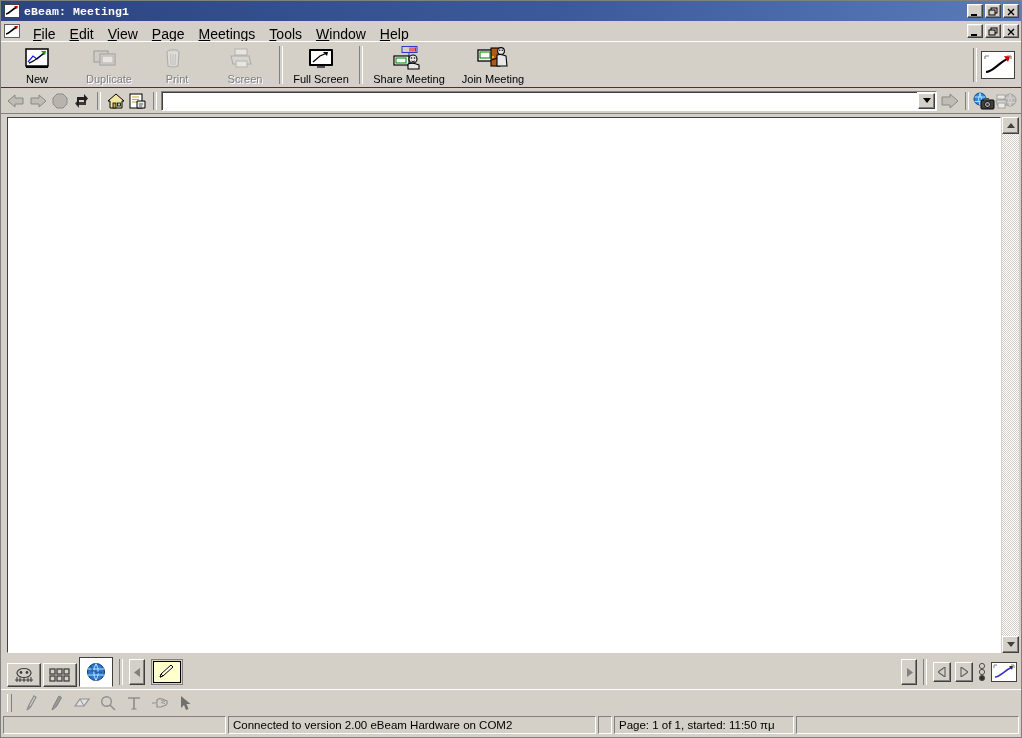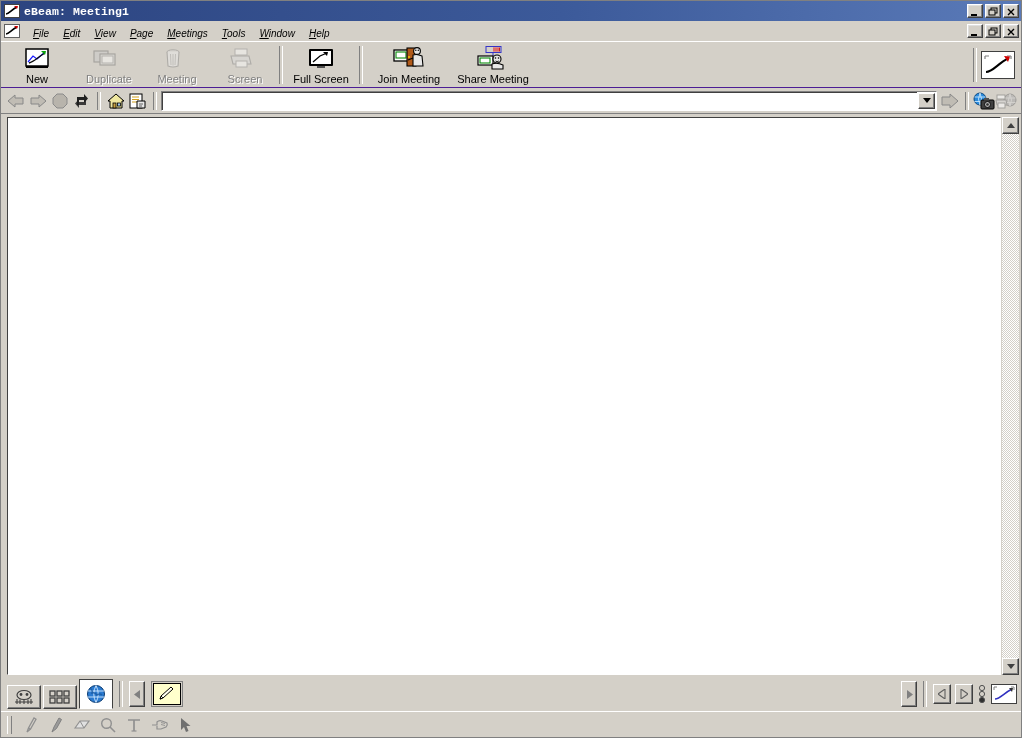--- a/index.html
+++ b/index.html
@@ -94,25 +94,24 @@
     width: 16px; height: 14px;
     background: #fff;
     border: 1px solid #606060;
     box-sizing: border-box;
     margin-right: 6px;
     overflow: hidden;
     flex: none;
   }
   .menu-item {
     padding: 8px 7px 3px 7px;
-    font-size: 10px;
+    font-size: 14px;
     color: #000;
     white-space: nowrap;
     cursor: default;
-    font-style: italic;
   }
   .menu-item u { text-decoration: underline; }
   .menubar .winbtns { margin-left: auto; padding-right: 2px; }
 
   
   .toolbar {
     height: 47px;
     min-height: 47px;
     background: #d4d0c8;
     border-top: 1px solid #fff;
@@ -535,21 +534,21 @@
     </div>
 
     <div class="tbtn disabled">
       <div class="ico">
         <svg width="24" height="21" viewBox="0 0 24 21">
           <ellipse cx="12" cy="4" rx="6" ry="2.2" fill="#e0e0e0" stroke="#808080" stroke-width="1"></ellipse>
           <path d="M6 4 L7 18 Q12 20 17 18 L18 4" fill="#eee" stroke="#808080" stroke-width="1.1"></path>
           <path d="M9.5 6 L10 17 M12 6 L12 17.5 M14.5 6 L14 17" stroke="#a0a0a0" stroke-width="0.9"></path>
         </svg>
       </div>
-      <div class="lbl">Meeting</div>
+      <div class="lbl">Print</div>
     </div>
 
     <div class="tbtn disabled">
       <div class="ico">
         <svg width="24" height="21" viewBox="0 0 24 21">
           <rect x="6" y="1" width="12" height="6" fill="#fff" stroke="#909090" stroke-width="1"></rect>
           <path d="M2 8 L20 8 L22 16 L4 16 Z" fill="#dcdcdc" stroke="#808080" stroke-width="1.1"></path>
           <rect x="7" y="13" width="11" height="6" fill="#fff" stroke="#909090" stroke-width="1"></rect>
         </svg>
       </div>
@@ -565,57 +564,57 @@
           <rect x="3" y="3" width="20" height="13" fill="#fff"></rect>
           <path d="M5 14 L12 8 L19 5" stroke="#000" stroke-width="1.3" fill="none"></path>
           <path d="M15 4 L20 4 L19 8 Z" fill="#000"></path>
           <rect x="9" y="18" width="8" height="2" fill="#505050"></rect>
         </svg>
       </div>
       <div class="lbl">Full Screen</div>
     </div>
 
     <div class="tsep"></div>
-
-    <div class="tbtn wide">
-      <div class="ico">
-        <svg width="32" height="24" viewBox="0 0 32 24">
-          <rect x="1" y="4" width="16" height="11" fill="#fff" stroke="#000" stroke-width="1.3"></rect>
-          <rect x="3" y="6" width="10" height="6" fill="none" stroke="#0a8a0a" stroke-width="1.1"></rect>
-          <rect x="14" y="2" width="9" height="18" fill="#b05a1a" stroke="#000" stroke-width="1.1"></rect>
-          <circle cx="16" cy="11" r="0.9" fill="#ffd700"></circle>
-          <circle cx="24" cy="5" r="3.4" fill="#e8e8e8" stroke="#000" stroke-width="1.1"></circle>
-          <circle cx="22.8" cy="4.3" r="0.7" fill="#000"></circle>
-          <circle cx="25.3" cy="4.3" r="0.7" fill="#000"></circle>
-          <path d="M20 9 Q24 7.5 29 10 L30 20 L20 20 Z" fill="#e8e8e8" stroke="#000" stroke-width="1.1"></path>
-          <path d="M20 12 L15 14" stroke="#000" stroke-width="1.2" fill="none"></path>
-        </svg>
-      </div>
-      <div class="lbl">Join Meeting</div>
-    </div>
 
     <div class="tbtn wide">
       <div class="ico">
         <svg width="32" height="24" viewBox="0 0 32 24">
           <rect x="9" y="0.5" width="15" height="6" fill="none" stroke="#3434c8" stroke-width="1"></rect>
           <rect x="16" y="1.5" width="7" height="4" fill="#d02020"></rect>
           <path d="M17 1.5 L17 5.5 M19 1.5 L19 5.5 M21 1.5 L21 5.5" stroke="#fff" stroke-width="0.7"></path>
           <path d="M16 6.5 L16 10" stroke="#3434c8" stroke-width="1"></path>
           <rect x="1" y="10" width="15" height="9" fill="#fff" stroke="#000" stroke-width="1.2"></rect>
           <rect x="3" y="12" width="10" height="5" fill="none" stroke="#0a8a0a" stroke-width="1.1"></rect>
           <circle cx="20" cy="13" r="4" fill="#e8e8e8" stroke="#000" stroke-width="1.1"></circle>
           <circle cx="18.5" cy="12" r="0.8" fill="#000"></circle>
           <circle cx="21.5" cy="12" r="0.8" fill="#000"></circle>
           <path d="M18.5 15 Q20 16.3 21.8 15" stroke="#000" stroke-width="0.9" fill="none"></path>
           <path d="M15 18 Q20 16 26 19 L26 23 L15 23 Z" fill="#e8e8e8" stroke="#000" stroke-width="1.1"></path>
         </svg>
       </div>
       <div class="lbl">Share Meeting</div>
     </div>
 
+    <div class="tbtn wide">
+      <div class="ico">
+        <svg width="32" height="24" viewBox="0 0 32 24">
+          <rect x="1" y="4" width="16" height="11" fill="#fff" stroke="#000" stroke-width="1.3"></rect>
+          <rect x="3" y="6" width="10" height="6" fill="none" stroke="#0a8a0a" stroke-width="1.1"></rect>
+          <rect x="14" y="2" width="9" height="18" fill="#b05a1a" stroke="#000" stroke-width="1.1"></rect>
+          <circle cx="16" cy="11" r="0.9" fill="#ffd700"></circle>
+          <circle cx="24" cy="5" r="3.4" fill="#e8e8e8" stroke="#000" stroke-width="1.1"></circle>
+          <circle cx="22.8" cy="4.3" r="0.7" fill="#000"></circle>
+          <circle cx="25.3" cy="4.3" r="0.7" fill="#000"></circle>
+          <path d="M20 9 Q24 7.5 29 10 L30 20 L20 20 Z" fill="#e8e8e8" stroke="#000" stroke-width="1.1"></path>
+          <path d="M20 12 L15 14" stroke="#000" stroke-width="1.2" fill="none"></path>
+        </svg>
+      </div>
+      <div class="lbl">Join Meeting</div>
+    </div>
+
     <div class="toolbar-right">
       <div class="tsep" style="height:34px;"></div>
       <div class="logo-btn">
         <svg width="30" height="22" viewBox="0 0 30 22">
           <rect x="0" y="0" width="30" height="22" fill="#fff"></rect>
           <path d="M2 2 L6 2 M2 2 L2 5" stroke="#808080" stroke-width="1.2"></path>
           <path d="M28 2 L24 2 M28 2 L28 5" stroke="#808080" stroke-width="1.2"></path>
           <path d="M3 18 C10 18 15 9 26 4" stroke="#000" stroke-width="2" fill="none"></path>
           <path d="M21 2 L27 2.5 L25 8 Z" fill="#d00000"></path>
         </svg>
@@ -842,14 +841,21 @@
         <path d="M10 5.5 L14 6.5 M10 7.5 L14 8.5" stroke="#909090" stroke-width="0.9"></path>
       </svg>
     </div>
     <div class="toolbtn">
       <svg width="14" height="16" viewBox="0 0 14 16">
         <path d="M2 1 L2 13 L5 10 L7 15 L9.5 14 L7.5 9 L11.5 9 Z" fill="#707070"></path>
       </svg>
     </div>
   </div>
 
+  <div class="statusbar">
+    <div class="status-pane pane-flex1"></div>
+    <div class="status-pane pane-w-connect">Connected to version 2.00 eBeam Hardware on COM2</div>
+    <div class="status-pane pane-w-small"></div>
+    <div class="status-pane pane-w-page">Page: 1 of 1, started: 11:50 πμ</div>
+    <div class="status-pane pane-w-end"></div>
+  </div>
 
 </div>
 
 </body></html>

